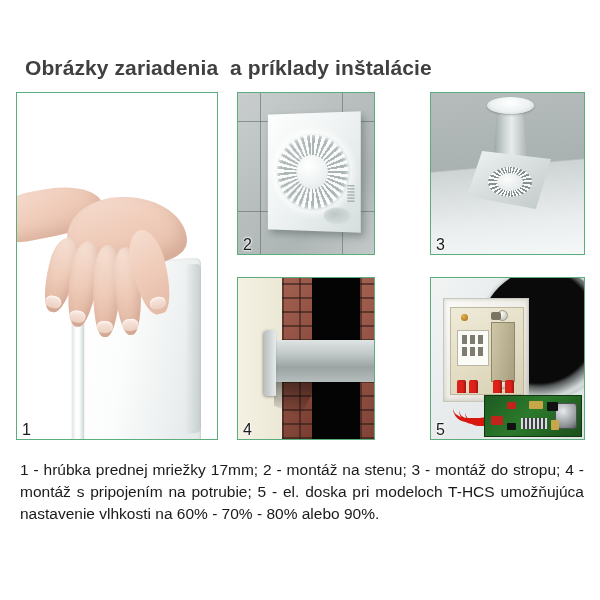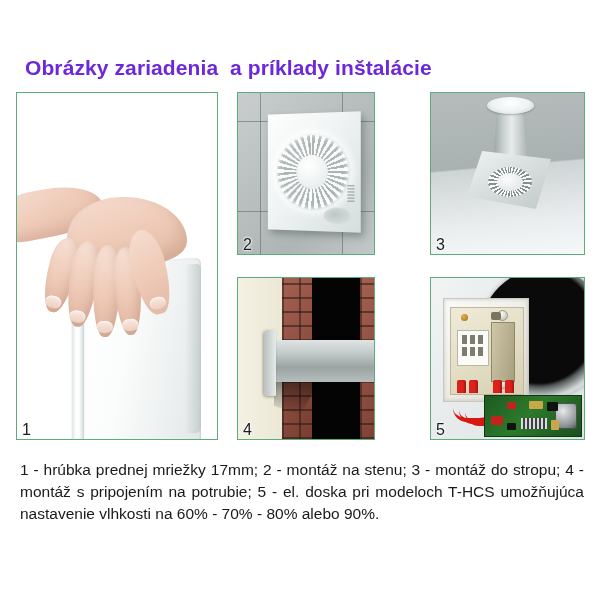--- a/index.html
+++ b/index.html
@@ -18,21 +18,21 @@
 
   
   #page-title {
     position: absolute;
     left: 25px;
     top: 56px;
     font-size: 21px;
     font-weight: bold;
     letter-spacing: 0.1px;
     white-space: pre;
-    color: #6d28d9;
+    color: #404040;
   }
 
   
   .panel {
     position: absolute;
     border: 1px solid #5bad7e;
     box-sizing: border-box;
     overflow: hidden;
     background: #ffffff;
   }

